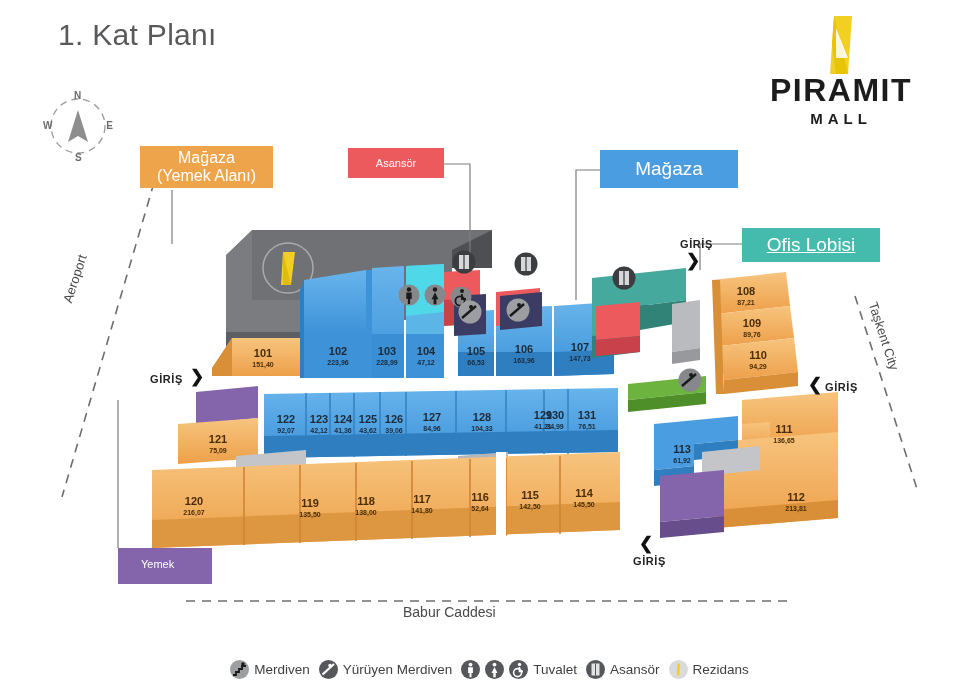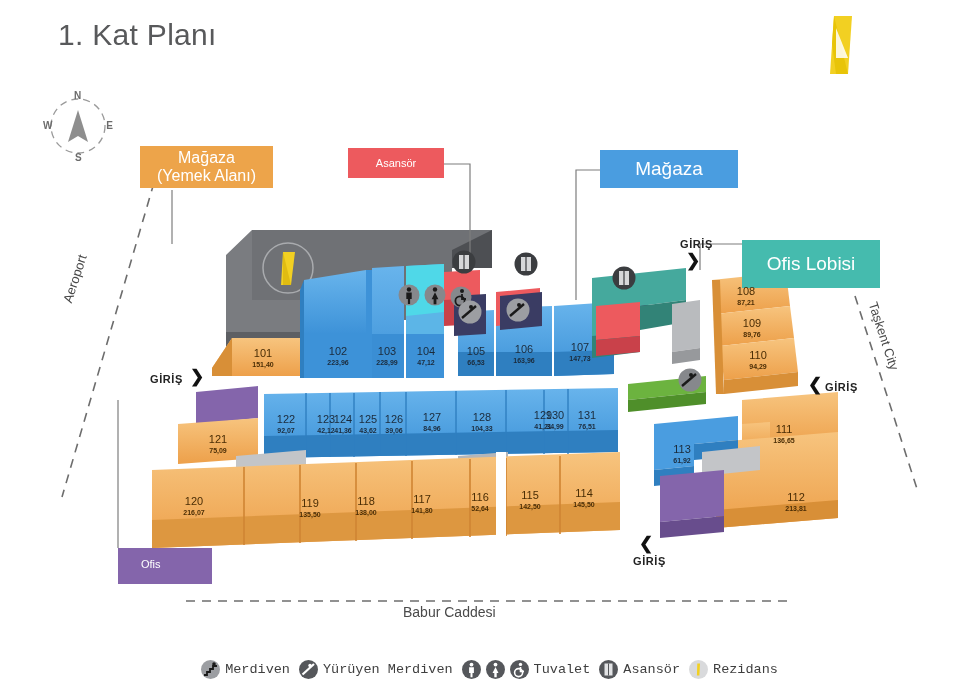--- a/index.html
+++ b/index.html
@@ -34,42 +34,42 @@
   .c-w{left:5px;top:34px;} .c-e{right:5px;top:34px;}
 
   
   .keybox{
     position:absolute;color:#fff;display:flex;align-items:center;justify-content:center;
     text-align:center;line-height:1.15;box-sizing:border-box;
   }
   .kb-food{left:140px;top:146px;width:133px;height:42px;background:#eda44a;font-size:16px;}
   .kb-elev{left:348px;top:148px;width:96px;height:30px;background:#ed5a5e;font-size:11px;}
   .kb-shop{left:600px;top:150px;width:138px;height:38px;background:#4a9de0;font-size:19px;}
-  .kb-office{left:742px;top:240px;width:138px;height:48px;background:#45bbae;font-size:19px;}
+  .kb-office{left:742px;top:228px;width:138px;height:34px;background:#45bbae;font-size:19px;text-decoration:underline;}
 
   
   .giris{position:absolute;font-size:11px;font-weight:700;color:#222;letter-spacing:.6px;}
   .chev{position:absolute;color:#111;font-weight:700;}
 
   
   .road-label{position:absolute;font-size:14px;color:#4a4a4a;}
   .side-label{position:absolute;font-size:13px;color:#4a4a4a;white-space:nowrap;}
 
   
   .legend{
     position:absolute;left:0;top:652px;width:979px;height:34px;
     display:flex;align-items:center;justify-content:center;gap:9px;
   }
   .legend-item{display:flex;align-items:center;gap:5px;}
-  .legend-label{font-size:13.5px;color:#3f3f3f;font-family:Liberation Mono, monospace;}
+  .legend-label{font-size:13.5px;color:#3f3f3f;}
   .ic{width:19px;height:19px;border-radius:50%;display:inline-block;}
 
   
   .unit{position:absolute;text-align:center;line-height:1;pointer-events:none;}
-  .unit .no{display:block;font-size:11px;font-weight:400;color:#1b2a3a;}
+  .unit .no{display:block;font-size:11px;font-weight:700;color:#1b2a3a;}
   .unit .ar{display:block;font-size:7px;font-weight:600;color:#1b2a3a;margin-top:2px;}
   .unit.on-orange .no{color:#4a2d05;}
   .unit.on-orange .ar{color:#4a2d05;}
 
   .small-tag{position:absolute;color:#fff;font-size:11px;}
 </style>
 </head>
 <body>
 
 <svg id="map" viewBox="0 0 979 700">
@@ -267,20 +267,22 @@
 <div class="page-title">1. Kat Planı</div>
 
 <div class="logo">
   <div class="logo-pyr">
     <svg width="170" height="62" viewBox="0 0 170 62">
       <polygon points="78,2 96,2 92,60 74,60" fill="#f2d022"></polygon>
       <polygon points="78,2 92,60 80,60 76,30" fill="#e8c408"></polygon>
       <polygon points="80,14 92,44 80,44" fill="#fff" opacity="0.85"></polygon>
     </svg>
   </div>
+  <div class="logo-word">PIRAMIT</div>
+  <div class="logo-sub">MALL</div>
 </div>
 
 <div class="compass">
   <svg width="80" height="80" viewBox="0 0 80 80">
     <circle cx="40" cy="40" r="27" fill="none" stroke="#9a9a9a" stroke-width="1.3" stroke-dasharray="7 5"></circle>
     <polygon points="40,24 50,56 40,50 30,56" fill="#8e8e8e"></polygon>
   </svg>
   <span class="c-n">N</span>
   <span class="c-e">E</span>
   <span class="c-s">S</span>
@@ -290,21 +292,21 @@
 <div class="keybox kb-food">
   <div>
     <div>Mağaza</div>
     <div>(Yemek Alanı)</div>
   </div>
 </div>
 <div class="keybox kb-elev">Asansör</div>
 <div class="keybox kb-shop">Mağaza</div>
 <div class="keybox kb-office">Ofis Lobisi</div>
 
-<div class="small-tag" style="left:141px;top:558px;">Ofis</div>
+<div class="small-tag" style="left:141px;top:558px;">Yemek</div>
 
 <div class="giris" style="left:150px;top:373px;">GİRİŞ</div>
 <div class="chev" style="left:190px;top:366px;font-size:17px;">❯</div>
 
 <div class="giris" style="left:680px;top:238px;">GİRİŞ</div>
 <div class="chev" style="left:686px;top:250px;font-size:17px;">❯</div>
 
 <div class="giris" style="left:825px;top:381px;">GİRİŞ</div>
 <div class="chev" style="left:808px;top:374px;font-size:17px;">❮</div>
 
@@ -461,21 +463,21 @@
   <span class="ar">216,07</span>
 </div>
 <div class="unit on-orange" style="left:196px;top:434px;width:44px;">
   <span class="no">121</span>
   <span class="ar">75,09</span>
 </div>
 <div class="unit" style="left:266px;top:414px;width:40px;">
   <span class="no">122</span>
   <span class="ar">92,07</span>
 </div>
-<div class="unit" style="left:306px;top:414px;width:26px;padding-left:7px;">
+<div class="unit" style="left:306px;top:414px;width:26px;">
   <span class="no">123</span>
   <span class="ar">42,12</span>
 </div>
 <div class="unit" style="left:330px;top:414px;width:26px;">
   <span class="no">124</span>
   <span class="ar">41,36</span>
 </div>
 <div class="unit" style="left:355px;top:414px;width:26px;">
   <span class="no">125</span>
   <span class="ar">43,62</span>

